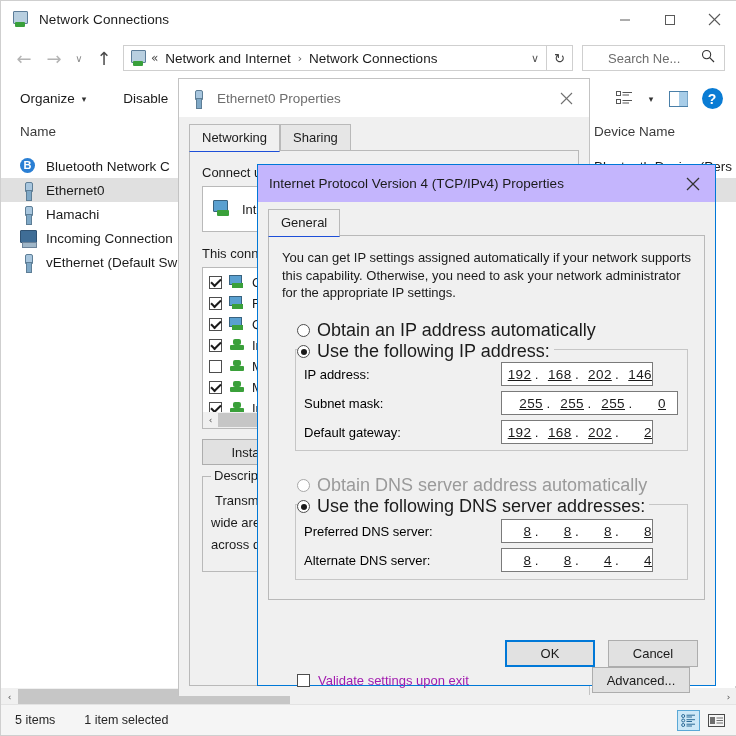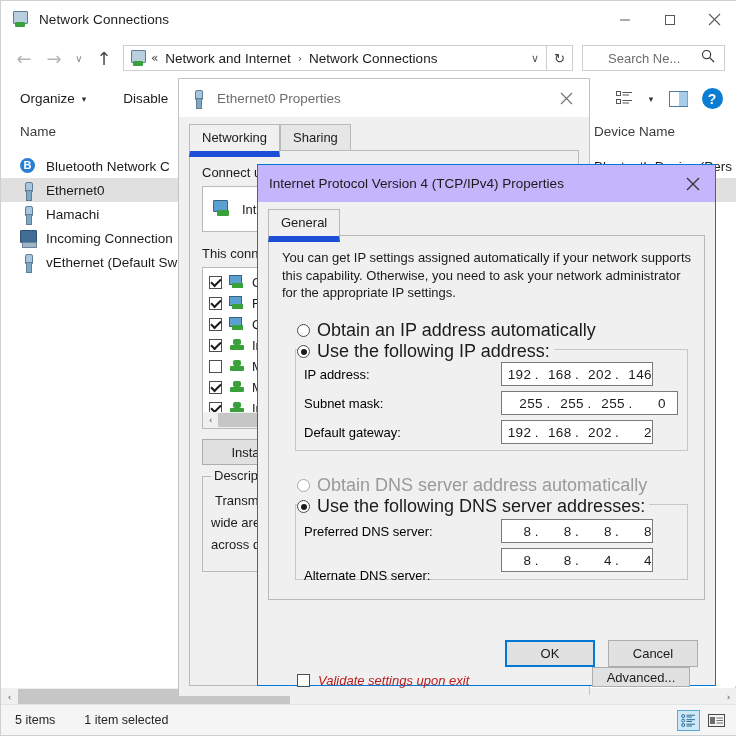--- a/index.html
+++ b/index.html
@@ -150,21 +150,21 @@
     position: absolute; right: 0; top: 0; width: 45px; height: 38px;
     display: flex; align-items: center; justify-content: center; color: #707070;
   }
   .eth-body { position: absolute; left: 0; top: 38px; width: 100%; height: 579px; background: #f0f0f0; }
   .tabstrip { position: absolute; left: 10px; top: 6px; display: flex; }
   .tab {
     font-size: 13px; color: #1b1b1b; padding: 5px 12px 6px 12px;
     border: 1px solid #b9b9b9; background: #e6e6e6; border-bottom: none;
     position: relative; top: 1px;
   }
-  .tab.active { background: #f0f0f0; border-bottom: 6px solid #1d4ed8; z-index: 2; }
+  .tab.active { background: #f0f0f0; border-bottom: 1px solid #1d4ed8; z-index: 2; }
   .tabpanel {
     position: absolute; left: 10px; top: 33px; right: 10px; bottom: 10px;
     border: 1px solid #b9b9b9; background: #f0f0f0; box-sizing: border-box;
   }
   .lbl-connect { position: absolute; left: 12px; top: 14px; font-size: 13px; color: #1b1b1b; }
   .adapterbox {
     position: absolute; left: 12px; top: 35px; right: 12px; height: 44px;
     border: 1px solid #b9b9b9; background: #fff; display: flex; align-items: center;
   }
   .adapterbox .aico { width: 20px; height: 18px; margin-left: 10px; margin-right: 9px; position: relative; }
@@ -238,26 +238,26 @@
 
   .group {
     position: absolute; border: 1px solid #c6c6c6; box-sizing: border-box;
   }
   .fieldlabel { position: absolute; font-size: 13px; color: #000000; white-space: nowrap; }
   .ipfield {
     position: absolute; height: 24px; border: 1px solid #7a7a7a; background: #fff;
     box-sizing: border-box; display: flex; align-items: center; justify-content: center;
     font-size: 13.5px; color: #1b1b1b; letter-spacing: .4px;
   }
-  .ipfield .seg { display: inline-block; width: 30px; text-align: right; }
+  .ipfield .seg { display: inline-block; width: 30px; text-align: right; text-decoration: underline; }
   .ipfield .dot { display: inline-block; width: 11px; text-align: center; }
 
   .chk-line { position: absolute; display: flex; align-items: center; }
-  .chk-line .cl { font-size: 13px; color: #b91c1c; margin-left: 8px; font-style: italic; }
-  .btn-adv { position: absolute; right: 14px; width: 98px; height: 20px; }
+  .chk-line .cl { font-size: 13px; color: #a21caf; margin-left: 8px; }
+  .btn-adv { position: absolute; right: 14px; width: 98px; height: 26px; }
   .ip-footer { position: absolute; left: 0; right: 0; bottom: 0; height: 60px; }
   .btn-ok {
     position: absolute; right: 120px; bottom: 18px; width: 90px; height: 27px;
     background: #e1e1e1; border: 2px solid #0078d7;
   }
   .btn-cancel {
     position: absolute; right: 17px; bottom: 18px; width: 90px; height: 27px;
   }
 
   
@@ -652,21 +652,21 @@
         <div class="ipfield" style="left:232px; top:283px; width:152px">
           <span class="seg">8</span>
             <span class="dot">.</span>
             <span class="seg">8</span>
             <span class="dot">.</span>
             <span class="seg">8</span>
             <span class="dot">.</span>
             <span class="seg">8</span>
         </div>
 
-        <div class="fieldlabel" style="left:35px; top:332px">Alternate DNS server:</div>
+        <div class="fieldlabel" style="left:35px; top:317px">Alternate DNS server:</div>
         <div class="ipfield" style="left:232px; top:312px; width:152px">
           <span class="seg">8</span>
             <span class="dot">.</span>
             <span class="seg">8</span>
             <span class="dot">.</span>
             <span class="seg">4</span>
             <span class="dot">.</span>
             <span class="seg">4</span>
         </div>
 

